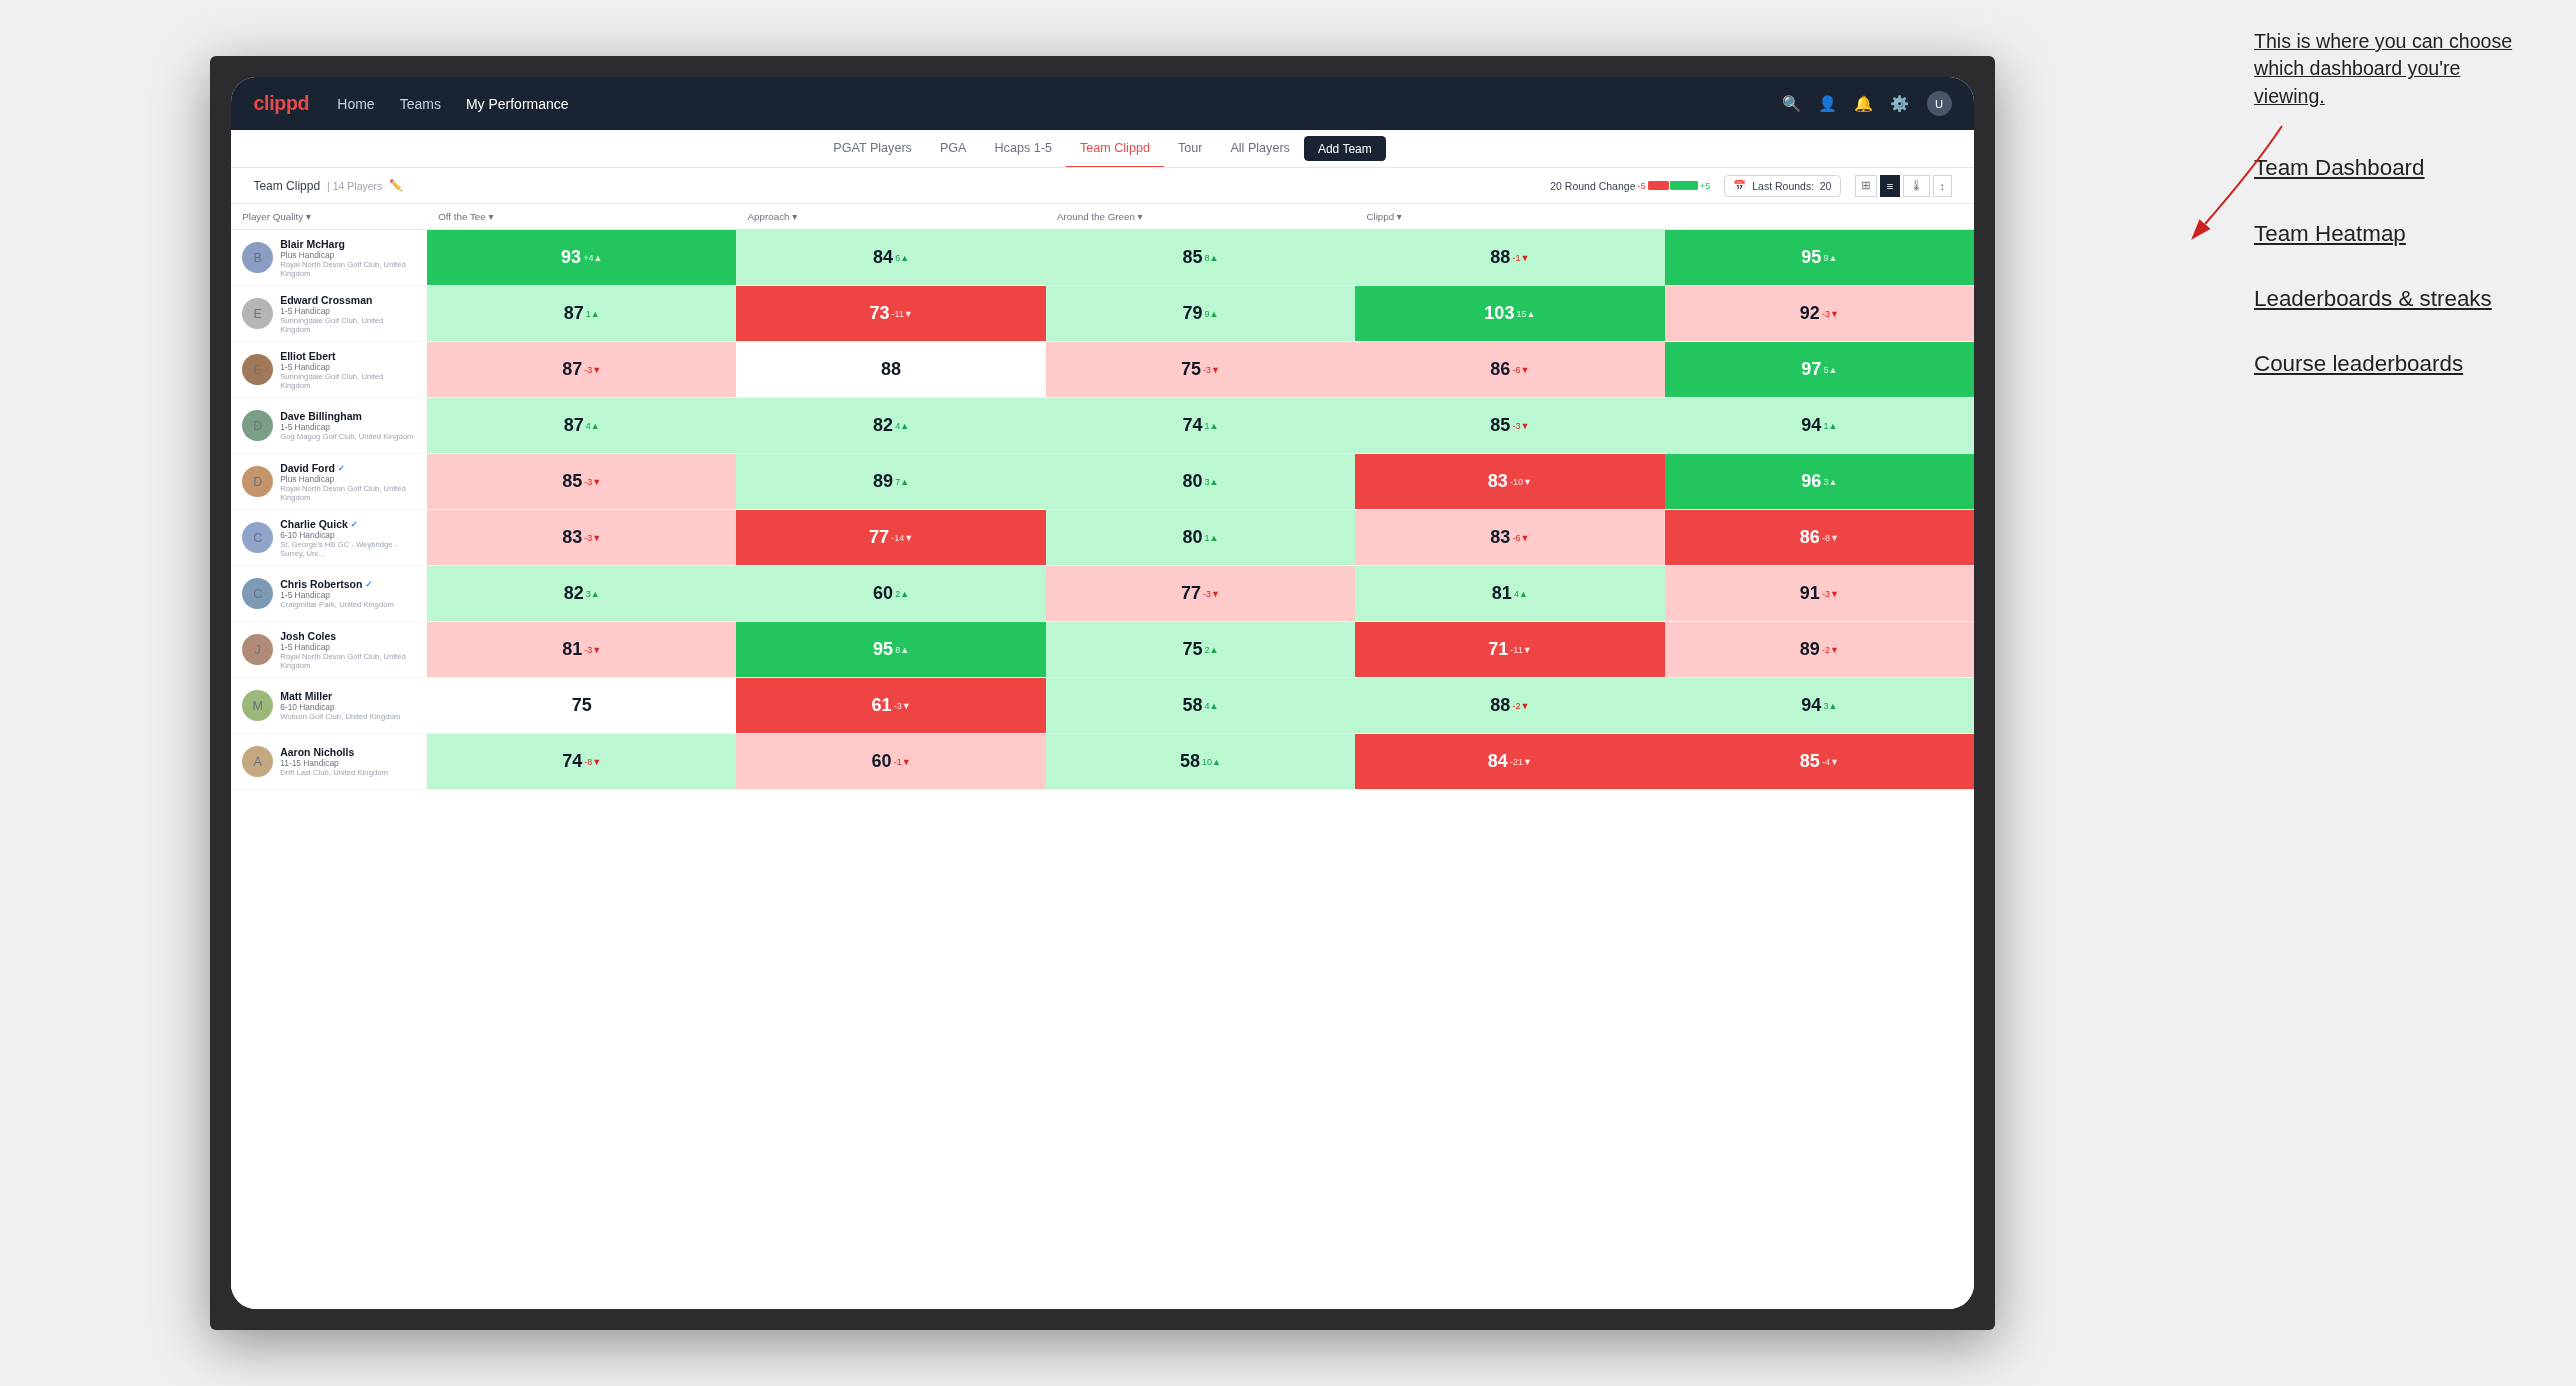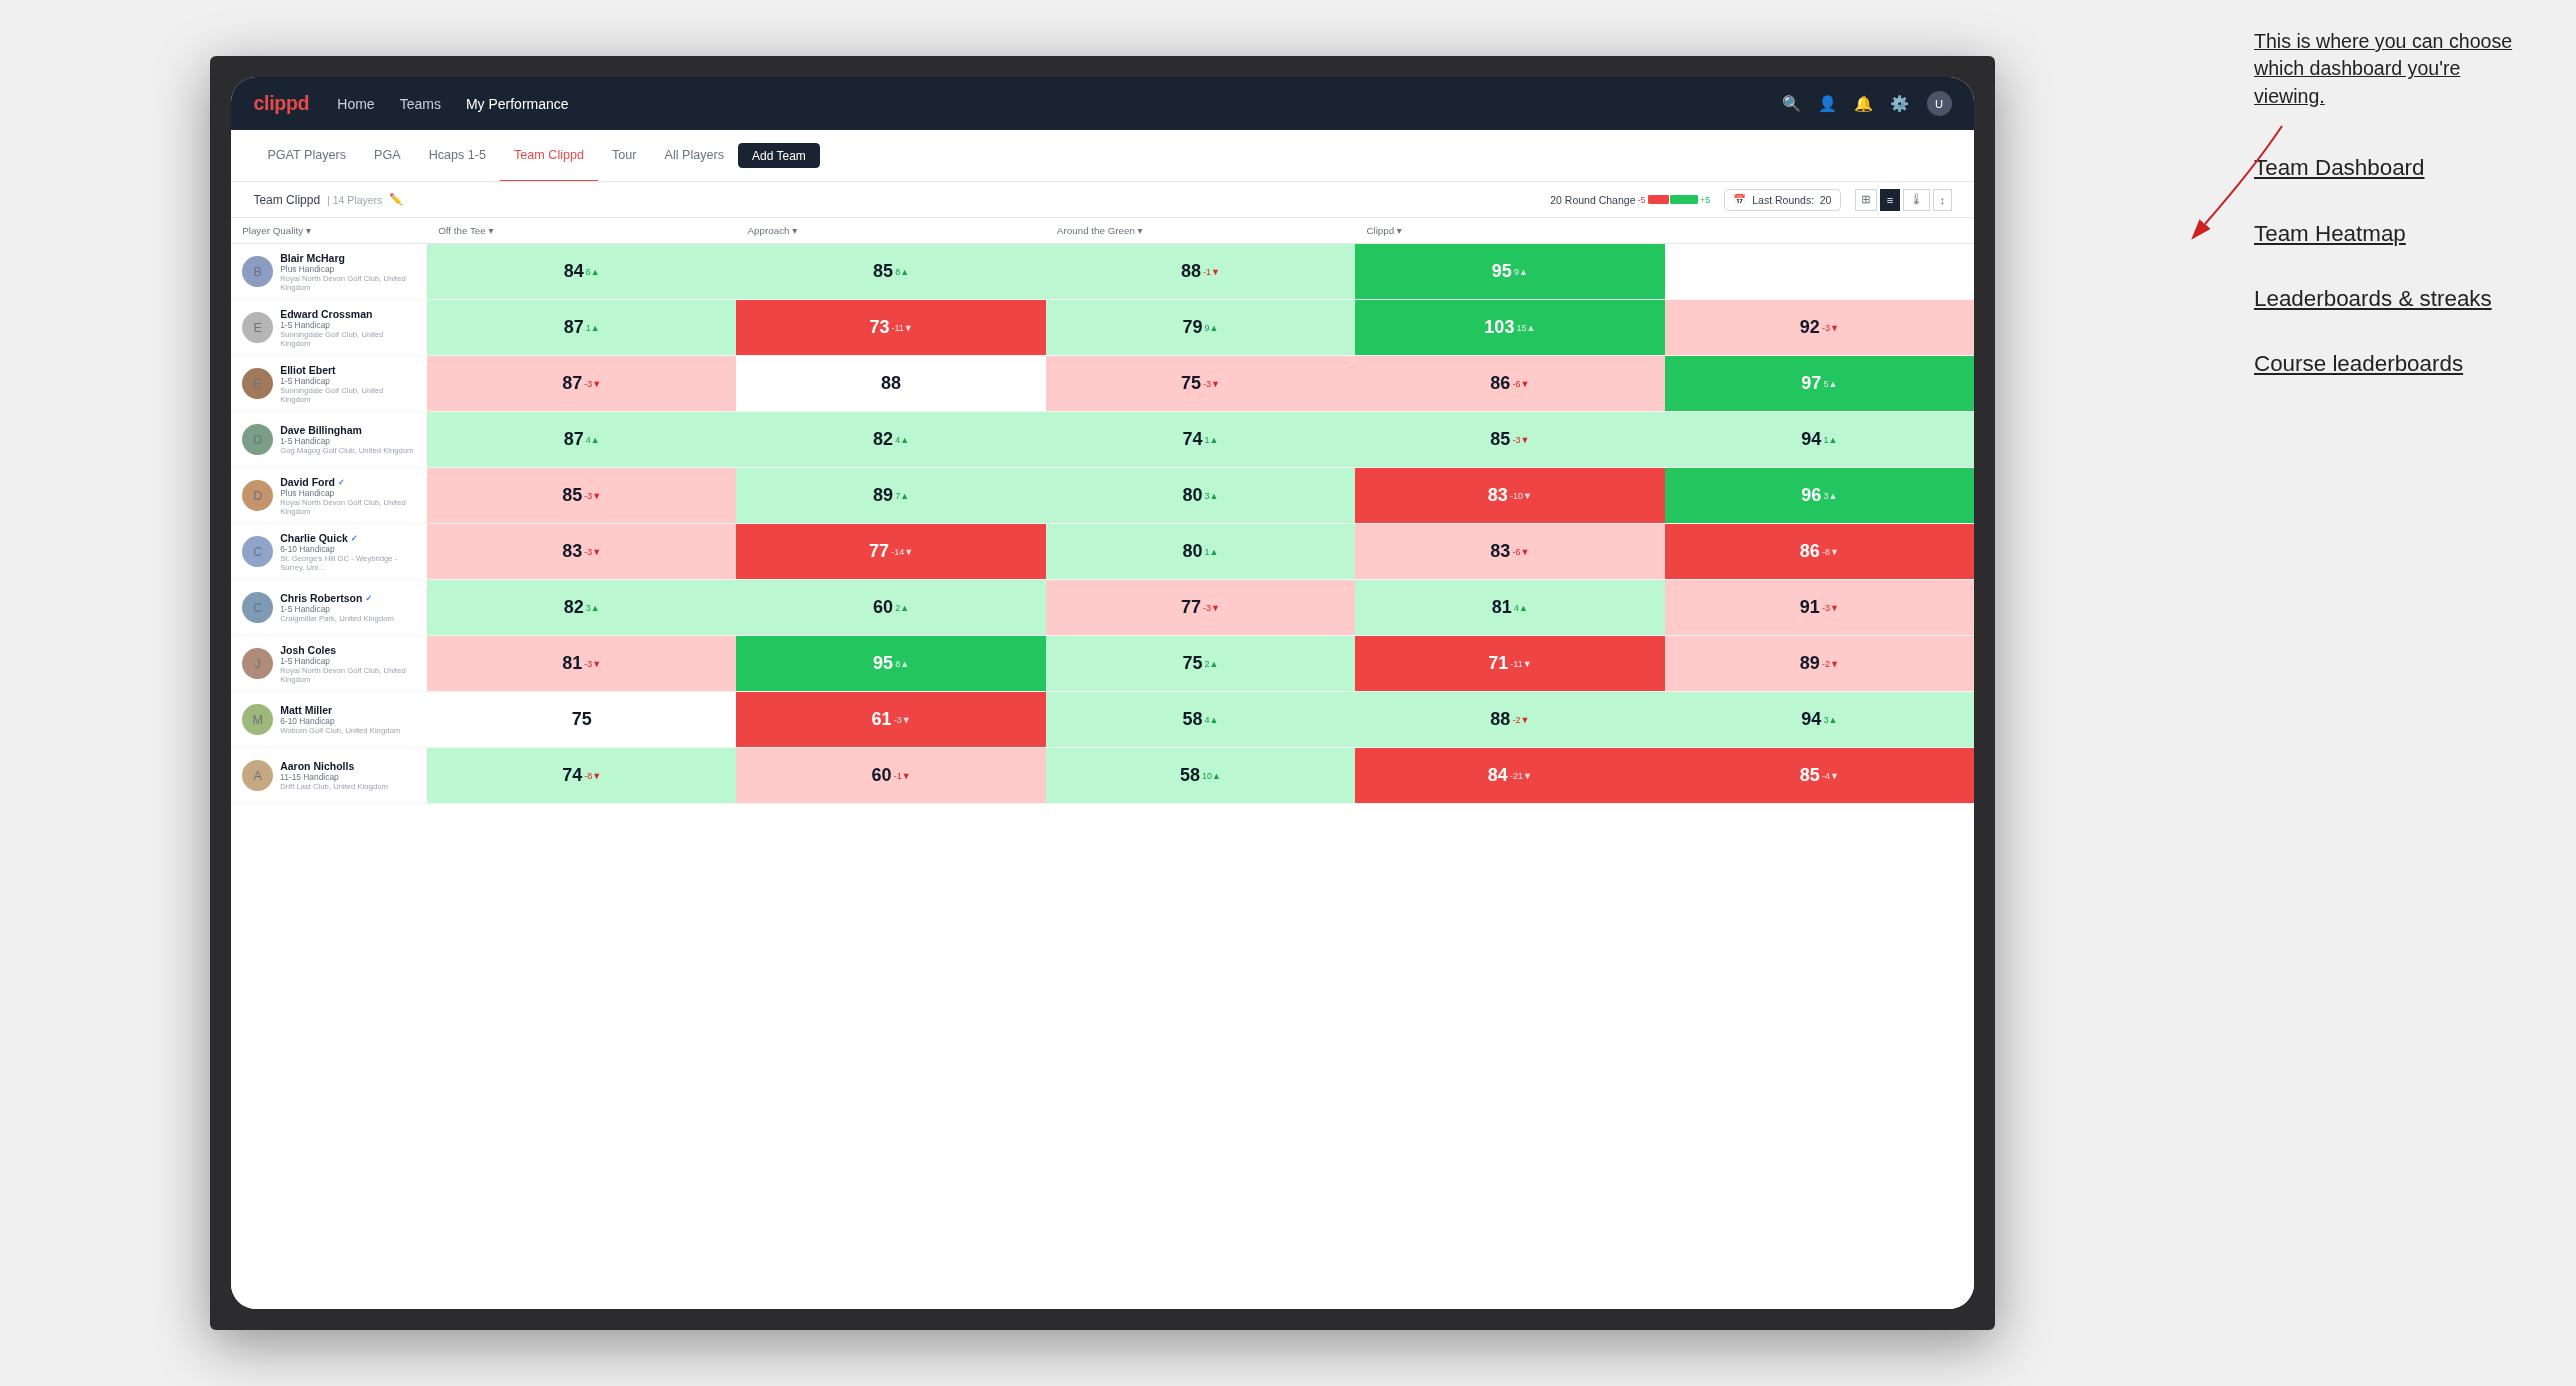--- a/index.html
+++ b/index.html
@@ -106,26 +106,26 @@
       align-items: center;
       justify-content: center;
       color: #fff;
       font-size: 11.2px;
     }
 
     
     .subnav {
       background: #fff;
       border-bottom: 0.7px solid #e5e7eb;
-      height: 52px;
+      height: 38px;
       display: flex;
       align-items: center;
       padding: 0 22.4px;
       flex-shrink: 0;
-      justify-content: flex-start;
+      justify-content: center;
     }
     .subnav-tabs {
       display: flex;
       gap: 0;
       height: 100%;
     }
     .subnav-tab {
       padding: 0 14px;
       font-size: 12.6px;
       color: #6b7280;
@@ -448,20 +448,24 @@
       <div id="player-rows">
           <div class="player-row">
             <div class="player-cell">
               <div class="player-avatar" style="background: rgb(139, 157, 195);">B</div>
               <div class="player-info">
                 <div class="player-name">Blair McHarg</div>
                 <div class="player-handicap">Plus Handicap</div>
                 <div class="player-club">Royal North Devon Golf Club, United Kingdom</div>
               </div>
             </div>
+            <div class="score-cell green-dark">
+              <span>93</span>
+              <span class="score-change score-up">+4▲</span>
+            </div>
             <div class="score-cell green-light">
               <span>84</span>
               <span class="score-change score-up">6▲</span>
             </div>
             <div class="score-cell green-light">
               <span>85</span>
               <span class="score-change score-up">8▲</span>
             </div>
             <div class="score-cell green-light">
               <span>88</span>

